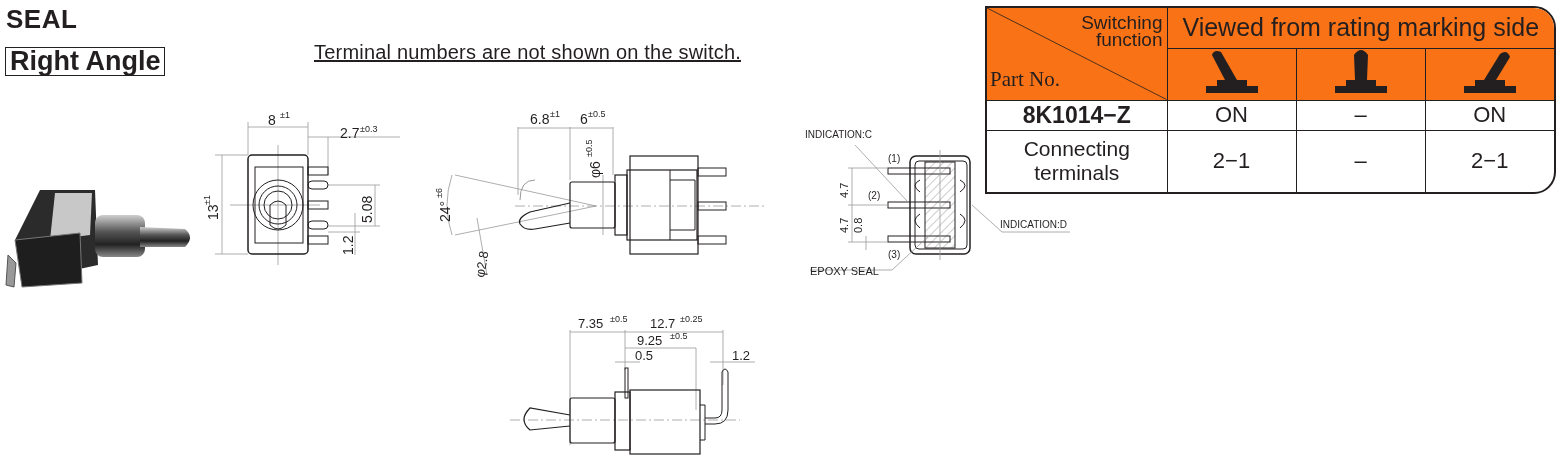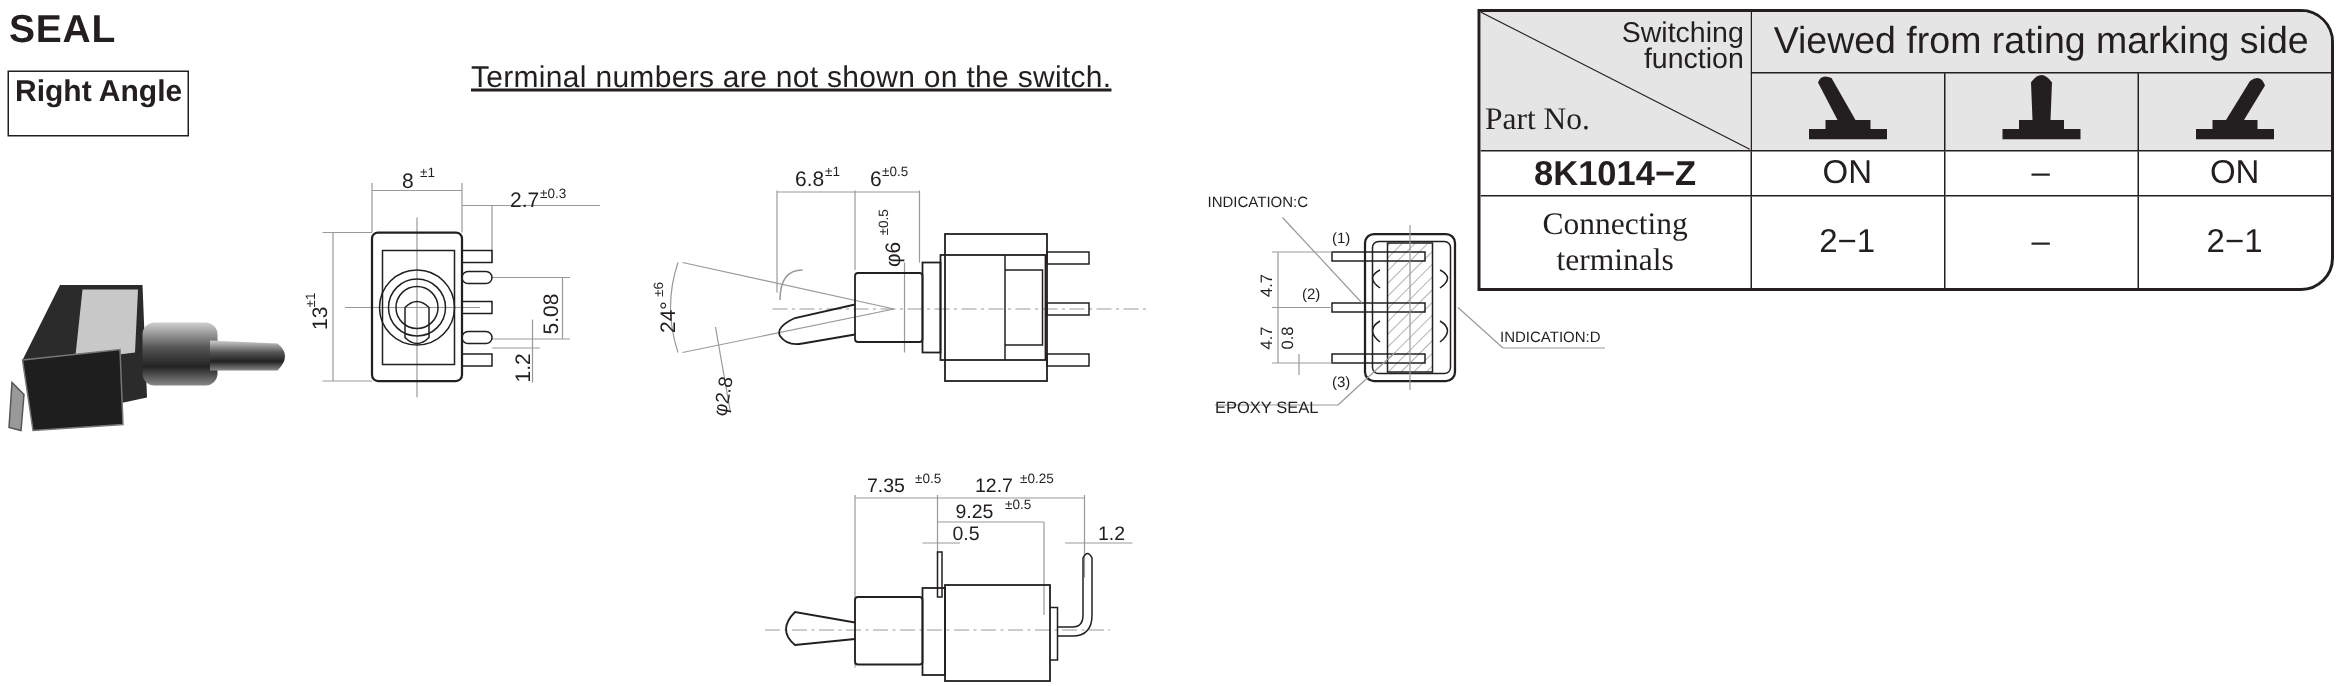--- a/index.html
+++ b/index.html
@@ -1,40 +1,40 @@
 <!DOCTYPE html>
 <html><head>
 <meta charset="utf-8">
 <style>
   html, body { margin:0; padding:0; background:#ffffff; }
   body { width:1558px; height:457px; position:relative; overflow:hidden;
          font-family:"Liberation Sans", sans-serif; color:#231f20; }
   .abs { position:absolute; }
   #title { left:6px; top:4px; font-size:26px; font-weight:bold; letter-spacing:0.5px; }
-  #subtitle { left:5px; top:47px; font-size:20px; font-weight:bold; border:1.5px solid #231f20;
-              padding:1px 4px 17px 4px; line-height:24px; }
+  #subtitle { left:5px; top:47px; font-size:27px; font-weight:bold; border:1.5px solid #231f20;
+              padding:1px 4px 2px 4px; line-height:24px; }
   #note { left:314px; top:41px; font-size:20px; letter-spacing:0.2px;text-decoration:underline; }
 
   
   #tbl { left:985px; top:6px; width:567px; height:184px; border:2px solid #231f20;
          border-radius:0 22px 22px 0; overflow:hidden; background:#fff; }
   #tbl table { border-collapse:collapse; width:100%; height:100%; table-layout:fixed; }
   #tbl td { border:1px solid #231f20; text-align:center; vertical-align:middle; padding:0;
             font-size:22px; }
   #tbl tr:first-child td { border-top:none; }
   #tbl td:first-child { border-left:none; }
   #tbl td:last-child { border-right:none; }
   #tbl tr:last-child td { border-bottom:none; }
-  .gray { background:#e5e5e5; }
+  .gray { background:#f97316; }
   .corner { position:relative; }
   .corner svg { position:absolute; left:0; top:0; width:100%; height:100%; }
   .corner .sw { position:absolute; right:4px; top:6px; text-align:right; font-size:19px; line-height:17px; }
   .corner .pn { position:absolute; left:3px; bottom:8px; font-size:21px;font-family:Liberation Serif, serif; }
   .partno { font-weight:bold; font-size:23px !important; }
-  .conn { font-size:21px !important; line-height:24px;font-family:Liberation Serif, serif; }
+  .conn { font-size:21px !important; line-height:24px; }
   .dim text { font-family:"Liberation Sans", sans-serif; fill:#231f20; }
 </style>
 </head>
 <body>
 
 <div id="title" class="abs">SEAL</div>
 <div id="subtitle" class="abs">Right Angle</div>
 <div id="note" class="abs">Terminal numbers are not shown on the switch.</div>
 
 <svg class="abs" style="left:0;top:185px" width="200" height="110">

